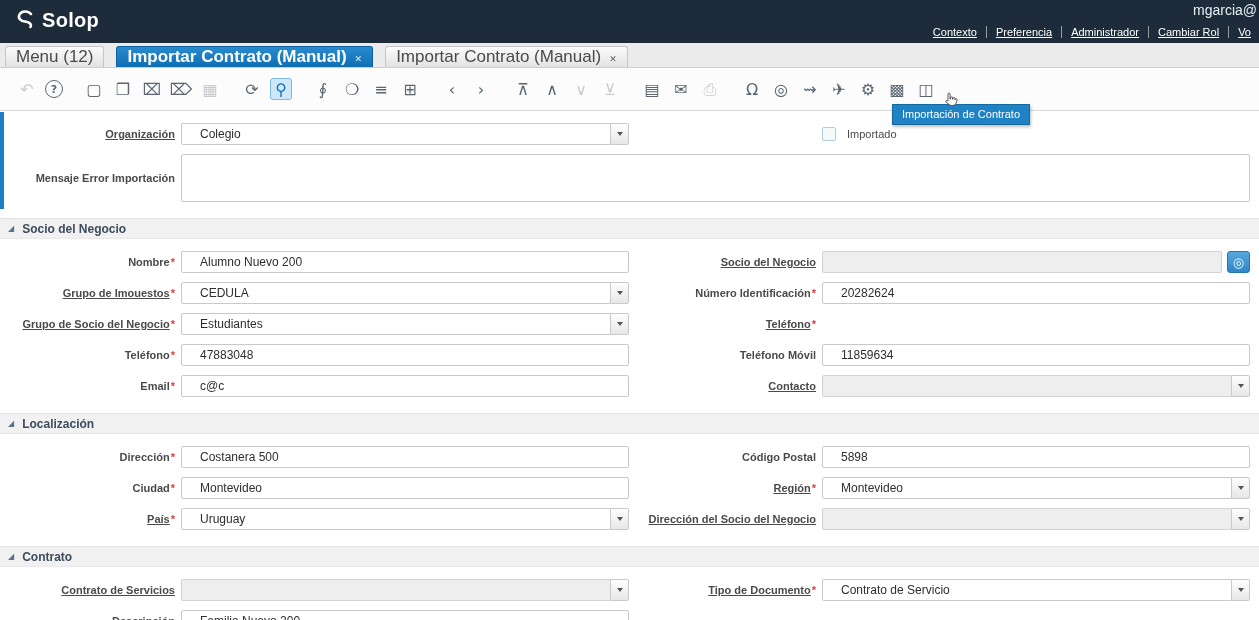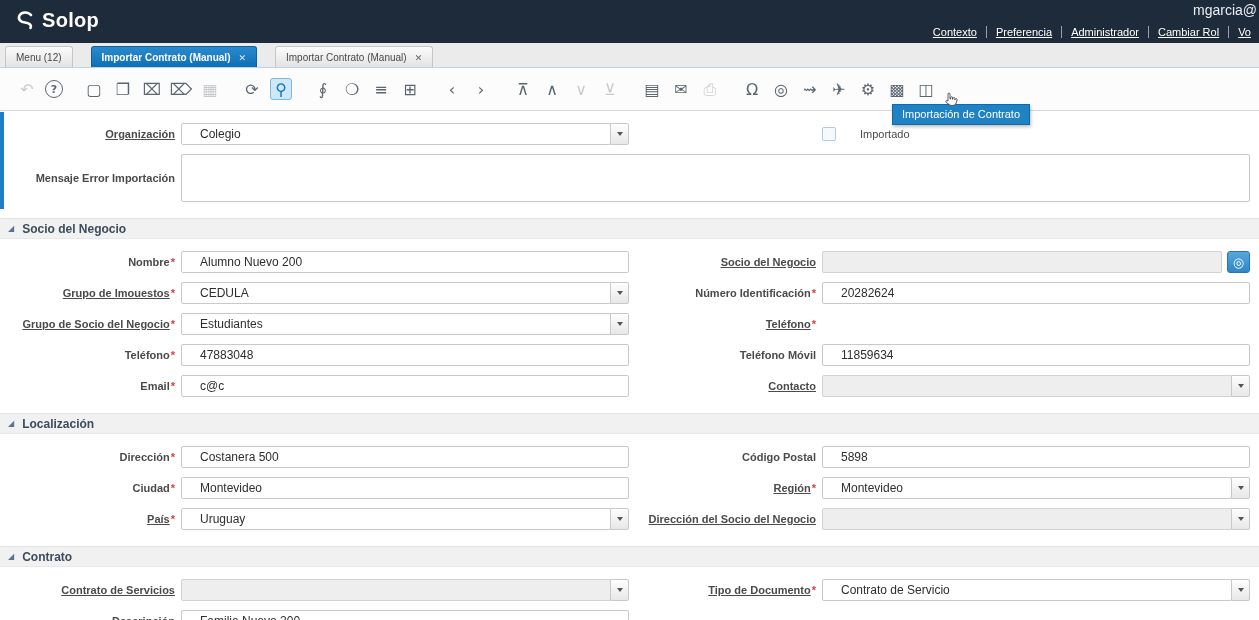--- a/index.html
+++ b/index.html
@@ -2,32 +2,32 @@
 <html><head>
 <meta charset="utf-8">
 <style>
   * { margin:0; padding:0; box-sizing:border-box; }
   html,body { width:1259px; height:620px; overflow:hidden; background:#fff;
     font-family:"Liberation Sans","DejaVu Sans",sans-serif; }
   #page { position:relative; width:1259px; height:620px; overflow:hidden; }
 
   
   .header { position:relative; height:43px; background:#1d2b3a; color:#fff; }
-  .brand { display:flex; align-items:center; gap:6px; padding:9px 4px 0 14px; }
+  .brand { display:flex; gap:6px; padding:9px 4px 0 14px; }
   .brand-text { font-size:20px; font-weight:600; letter-spacing:.3px; }
   .huser { position:absolute; top:2px; right:2px; font-size:14px; color:#e8eef4; white-space:nowrap; }
   .hlinks { position:absolute; right:-2px; bottom:5px; display:flex; overflow:hidden; max-width:430px; }
   .hlink { padding:0 9px; font-size:11px; color:#fff; text-decoration:underline;
     border-right:1px solid rgba(255,255,255,.55); white-space:nowrap; cursor:pointer; }
 
   
   .tabbar { height:25px; background:#ebebeb; display:flex; align-items:flex-end;
     padding-left:5px; border-bottom:1px solid #bcd3e6; }
   .tab { display:flex; align-items:center; gap:8px; height:21px; padding:0 10px;
-    margin-right:18px; font-size:10px; color:#4a4a4a; background:linear-gradient(#fbfbfb,#e3e3e3);
+    margin-right:12px; font-size:17px; color:#4a4a4a; background:linear-gradient(#fbfbfb,#e3e3e3);
     border:1px solid #c6c6c6; border-bottom:none; border-radius:3px 3px 0 0; cursor:pointer; white-space:nowrap; }
   .tab.active { background:linear-gradient(#2a8ace,#0f6fb4); border-color:#0d5f9e; color:#fff; font-weight:bold; }
   .tabx::before { content:"✕"; font-size:9px; opacity:.85; font-family:"DejaVu Sans",sans-serif; }
 
   
   .toolbar { height:43px; background:#fcfcfc; border-bottom:1px solid #d8d8d8;
     display:flex; align-items:center; padding-left:16px; }
   .tbicons { display:flex; align-items:center; gap:7px; }
   .tbicon { width:22px; height:22px; display:inline-flex; align-items:center; justify-content:center;
     font-family:"DejaVu Sans",sans-serif; font-size:16px; color:#5b6671; cursor:pointer;
@@ -61,21 +61,21 @@
     justify-content:center; cursor:pointer; flex:none; }
   .caret { width:0; height:0; border-left:3.5px solid transparent; border-right:3.5px solid transparent;
     border-top:4px solid #555; }
   .dis { background:#eeeeee !important; border-color:#d2d2d2; }
   .mini-btn { width:23px; height:22px; margin-left:5px; flex:none; border:1px solid #2677b0; border-radius:3px;
     background:linear-gradient(#58a7dd,#2e87c8); display:inline-flex; align-items:center;
     justify-content:center; cursor:pointer; }
   .mini-glyph::before { content:"◎"; color:#fff; font-size:13px; font-family:"DejaVu Sans",sans-serif; }
   .ta { grid-column:2 / 5; height:48px; border:1px solid #c9c9c9; border-radius:2px; resize:none;
     font-family:"Liberation Sans","DejaVu Sans",sans-serif; font-size:12px; padding:3px 5px; outline:none; }
-  .cbwrap { grid-column:4; display:flex; align-items:center; gap:24px; }
+  .cbwrap { grid-column:4; display:flex; align-items:center; gap:11px; }
   .cb { width:14px; height:14px; border:1px solid #b4cadd; background:#f5fafd; border-radius:2px; cursor:pointer; }
   .cblabel { font-size:11px; color:#4a4a4a; }
   .sect { display:flex; align-items:center; gap:8px; height:21px; background:#f1f1f1;
     border-top:1px solid #e4e4e4; border-bottom:1px solid #e8e8e8; padding:0 8px;
     margin:16px 0 12px 0; cursor:pointer; }
   .sect-tri { font-family:"DejaVu Sans",sans-serif; font-size:8px; color:#57738f; }
   .sect-tri::before { content:"◢"; }
   .sect-title { font-size:12px; font-weight:bold; color:#3c4c5c; }
 </style>
 </head>

